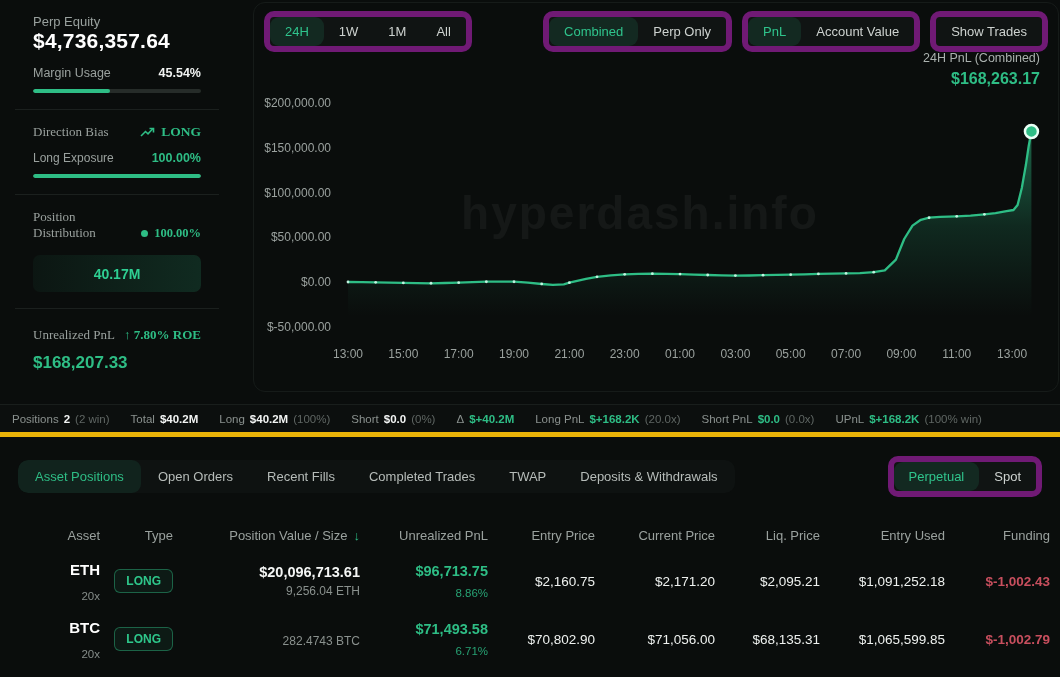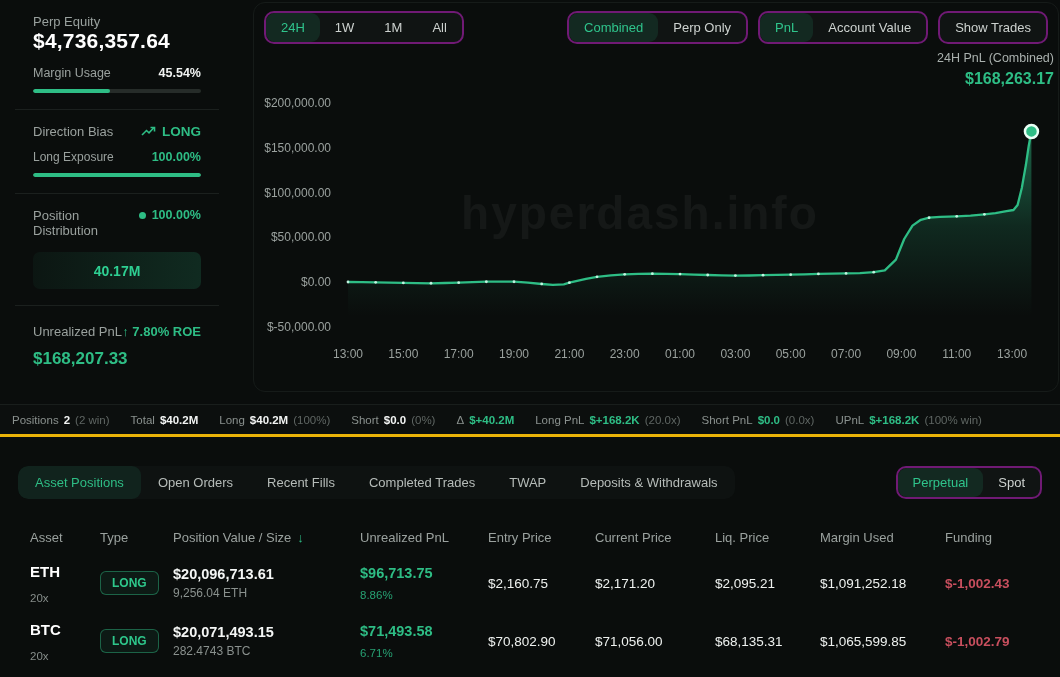--- a/index.html
+++ b/index.html
@@ -8,58 +8,58 @@
   
   .sidebar{position:absolute;left:15px;top:0;width:204px;height:392px;}
   .side-sec{padding:14px 18px 16px 18px;border-bottom:1px solid #1b201e;}
   .s-label{color:#99a19e;font-size:13px;}
   .s-big{color:#ffffff;font-size:21px;font-weight:700;margin-top:0;letter-spacing:.2px;}
   .s-row{display:flex;justify-content:space-between;align-items:center;margin-top:13px;font-size:12.5px;color:#9aa19e;}
   .s-row .val{color:#f1f3f2;font-weight:700;}
   .bar{height:4px;background:#262c29;border-radius:2px;margin-top:9px;overflow:hidden;}
   .bar-fill{height:100%;background:#2ebd85;border-radius:2px;}
   .green{color:#2ebd85 !important;}
-  .dir-row{display:flex;justify-content:space-between;align-items:flex-start;font-size:13px;color:#9aa19e;}
+  .dir-row{display:flex;justify-content:space-between;align-items:flex-end;font-size:13px;color:#9aa19e;font-family:Liberation Serif, serif;}
   .dir-val{display:flex;align-items:center;gap:6px;color:#2ebd85;font-weight:700;font-size:13.5px;}
   .dot{display:inline-block;width:7px;height:7px;border-radius:50%;background:#2ebd85;margin-right:6px;}
   .dist-block{margin-top:14px;height:37px;border-radius:7px;display:flex;align-items:center;justify-content:center;
       background:linear-gradient(90deg,rgba(46,189,133,.05),rgba(46,189,133,.17));
       color:#2ecf92;font-weight:700;font-size:14px;}
   .upnl-val{color:#2ebd85;font-size:17px;font-weight:700;margin-top:10px;}
   
   .chart-panel{position:absolute;left:253px;top:2px;width:804px;height:388px;border:1px solid #161b19;border-radius:12px;}
   .toolbar{display:flex;justify-content:space-between;align-items:flex-start;padding:8px 10px 0 10px;}
   .tb-right{display:flex;gap:10px;}
-  .seg{display:flex;background:#101413;border:2px solid #701a75;border-radius:10px;overflow:hidden;}
+  .seg{display:flex;background:#101413;border:6px solid #701a75;border-radius:10px;overflow:hidden;}
   .seg-btn{padding:7px 15px;font-size:13px;color:#cdd2cf;cursor:pointer;border-radius:9px;white-space:nowrap;}
   .seg-btn.active{background:rgba(46,189,133,.13);color:#2fc48c;}
-  .chart-header{position:absolute;right:4px;top:48px;text-align:right;}
+  .chart-header{position:absolute;right:18px;top:48px;text-align:right;}
   .ch-label{color:#aab1ae;font-size:12.5px;}
   .ch-value{color:#2ebd85;font-size:16px;font-weight:700;margin-top:5px;}
   .watermark{position:absolute;left:48%;top:210px;transform:translate(-50%,-50%);
       font-size:46px;font-weight:600;letter-spacing:2px;color:rgba(230,235,233,.05);pointer-events:none;}
   .plot{position:absolute;left:0;top:88px;}
   .tick{fill:#9aa19e;font-size:12px;font-family:"Liberation Sans",sans-serif;}
   
   .stats-bar{position:absolute;top:404px;left:0;width:1060px;height:33px;background:#0c0f0e;
-      border-top:1px solid #191e1c;border-bottom:3px solid #eab308;display:flex;align-items:center;
+      border-top:1px solid #191e1c;border-bottom:5px solid #eab308;display:flex;align-items:center;
       padding:0 12px;gap:21px;font-size:11.5px;box-sizing:border-box;white-space:nowrap;}
   .stat{display:flex;gap:5px;align-items:center;}
   .stat .lb{color:#8a918e;}
   .stat .vl{color:#f2f4f3;font-weight:700;}
   .stat .vl.g{color:#2ebd85;}
   .stat .nt{color:#5f6663;}
   
-  .bottom{position:absolute;top:449px;left:0;width:1060px;bottom:0;}
+  .bottom{position:absolute;top:439px;left:0;width:1060px;bottom:0;}
   .tabs-row{display:flex;justify-content:space-between;align-items:center;margin:17px 18px 0 18px;}
   .tabs{display:flex;background:#0e1211;border-radius:10px;overflow:hidden;}
   .tab{padding:9px 17px;font-size:13px;color:#b6bcb9;cursor:pointer;border-radius:9px;white-space:nowrap;}
   .tab.active{background:rgba(46,189,133,.1);color:#2ebd85;}
   .grid{display:grid;grid-template-columns:70px 73px 187px 128px 107px 120px 105px 125px 1fr;
-      align-items:center;padding-left:30px;padding-right:10px;}
+      align-items:center;padding-left:30px;padding-right:10px;text-align:right;}
   .thead{margin-top:21px;color:#9aa19e;font-size:13px;height:34px;}
   .sort{color:#2ebd85;margin-left:6px;font-size:13px;}
   .trow{height:58px;}
   .sym{color:#ffffff;font-weight:700;font-size:15px;}
   .lev{color:#868d8a;font-size:11.5px;margin-top:12px;}
   .badge{display:inline-block;padding:4px 11px;font-size:12px;font-weight:600;color:#2ec78b;
       background:rgba(46,189,133,.08);border:1px solid rgba(46,189,133,.45);border-radius:6px;}
   .pos-main{color:#f4f6f5;font-weight:600;font-size:14.5px;}
   .pos-sub{color:#8a918e;font-size:12px;margin-top:4px;}
   .upnl-main{color:#2ebd85;font-weight:600;font-size:14.5px;}
@@ -271,21 +271,21 @@
   </div>
 
   <div class="grid thead" id="table-head">
       <div>Asset</div>
       <div>Type</div>
       <div>Position Value / Size<span class="sort">↓</span></div>
       <div>Unrealized PnL</div>
       <div>Entry Price</div>
       <div>Current Price</div>
       <div>Liq. Price</div>
-      <div>Margin Used</div>
+      <div>Entry Used</div>
       <div>Funding</div>
     </div>
   <div id="table-body">
       <div class="grid trow">
         <div>
           <div class="sym">ETH</div>
           <div class="lev">20x</div>
         </div>
         <div><span class="badge">LONG</span></div>
         <div>
@@ -302,21 +302,20 @@
         <div class="price">$1,091,252.18</div>
         <div class="funding">$-1,002.43</div>
       </div>
       <div class="grid trow">
         <div>
           <div class="sym">BTC</div>
           <div class="lev">20x</div>
         </div>
         <div><span class="badge">LONG</span></div>
         <div>
-          <div class="pos-main">$20,071,493.15</div>
           <div class="pos-sub">282.4743 BTC</div>
         </div>
         <div>
           <div class="upnl-main">$71,493.58</div>
           <div class="upnl-sub">6.71%</div>
         </div>
         <div class="price">$70,802.90</div>
         <div class="price">$71,056.00</div>
         <div class="price">$68,135.31</div>
         <div class="price">$1,065,599.85</div>

